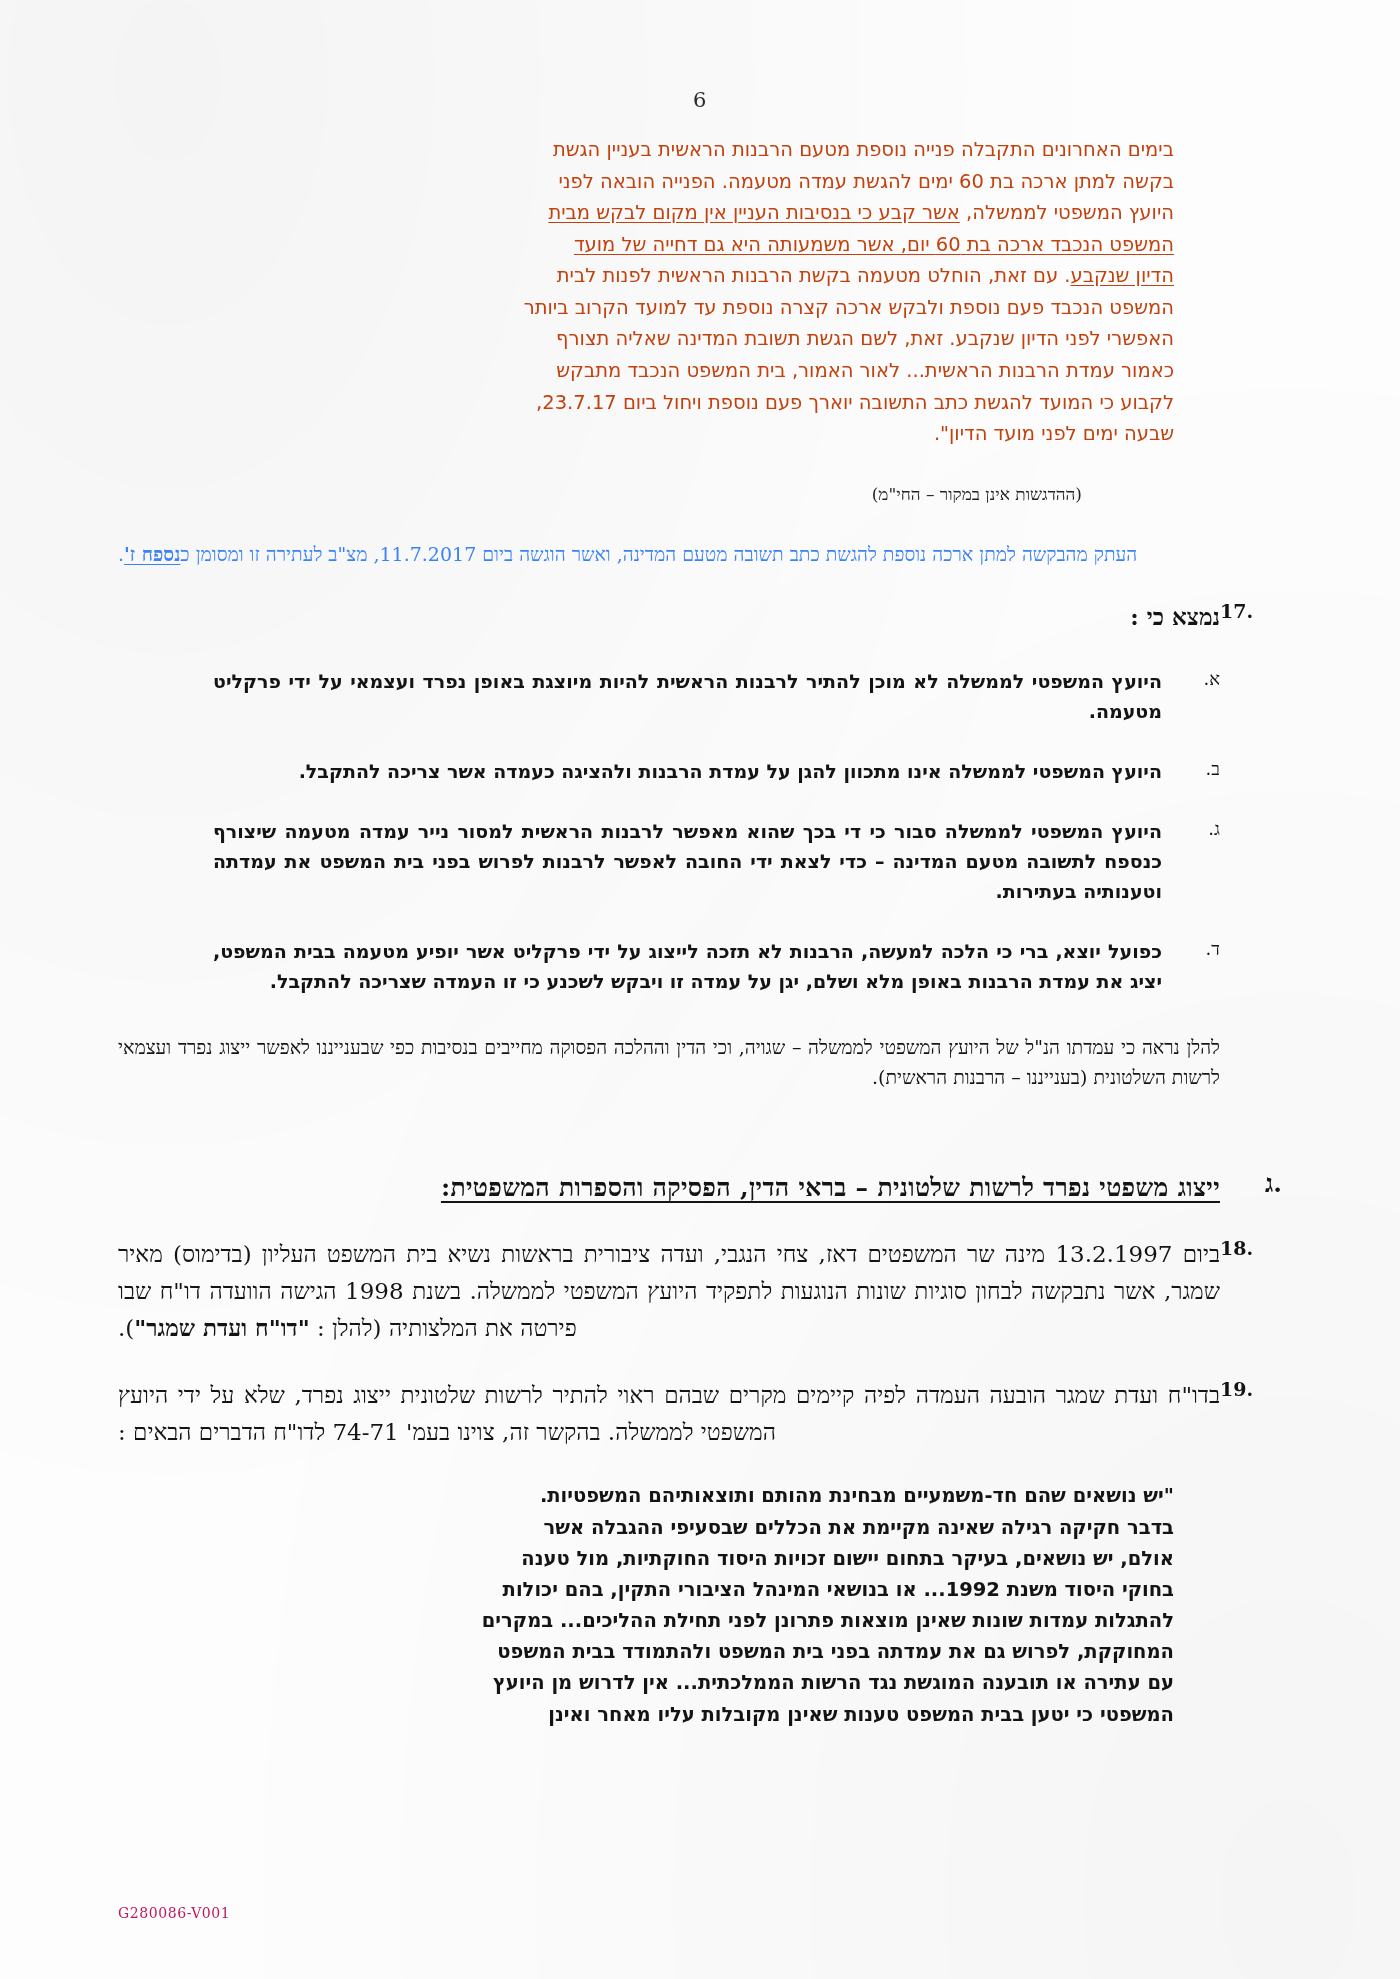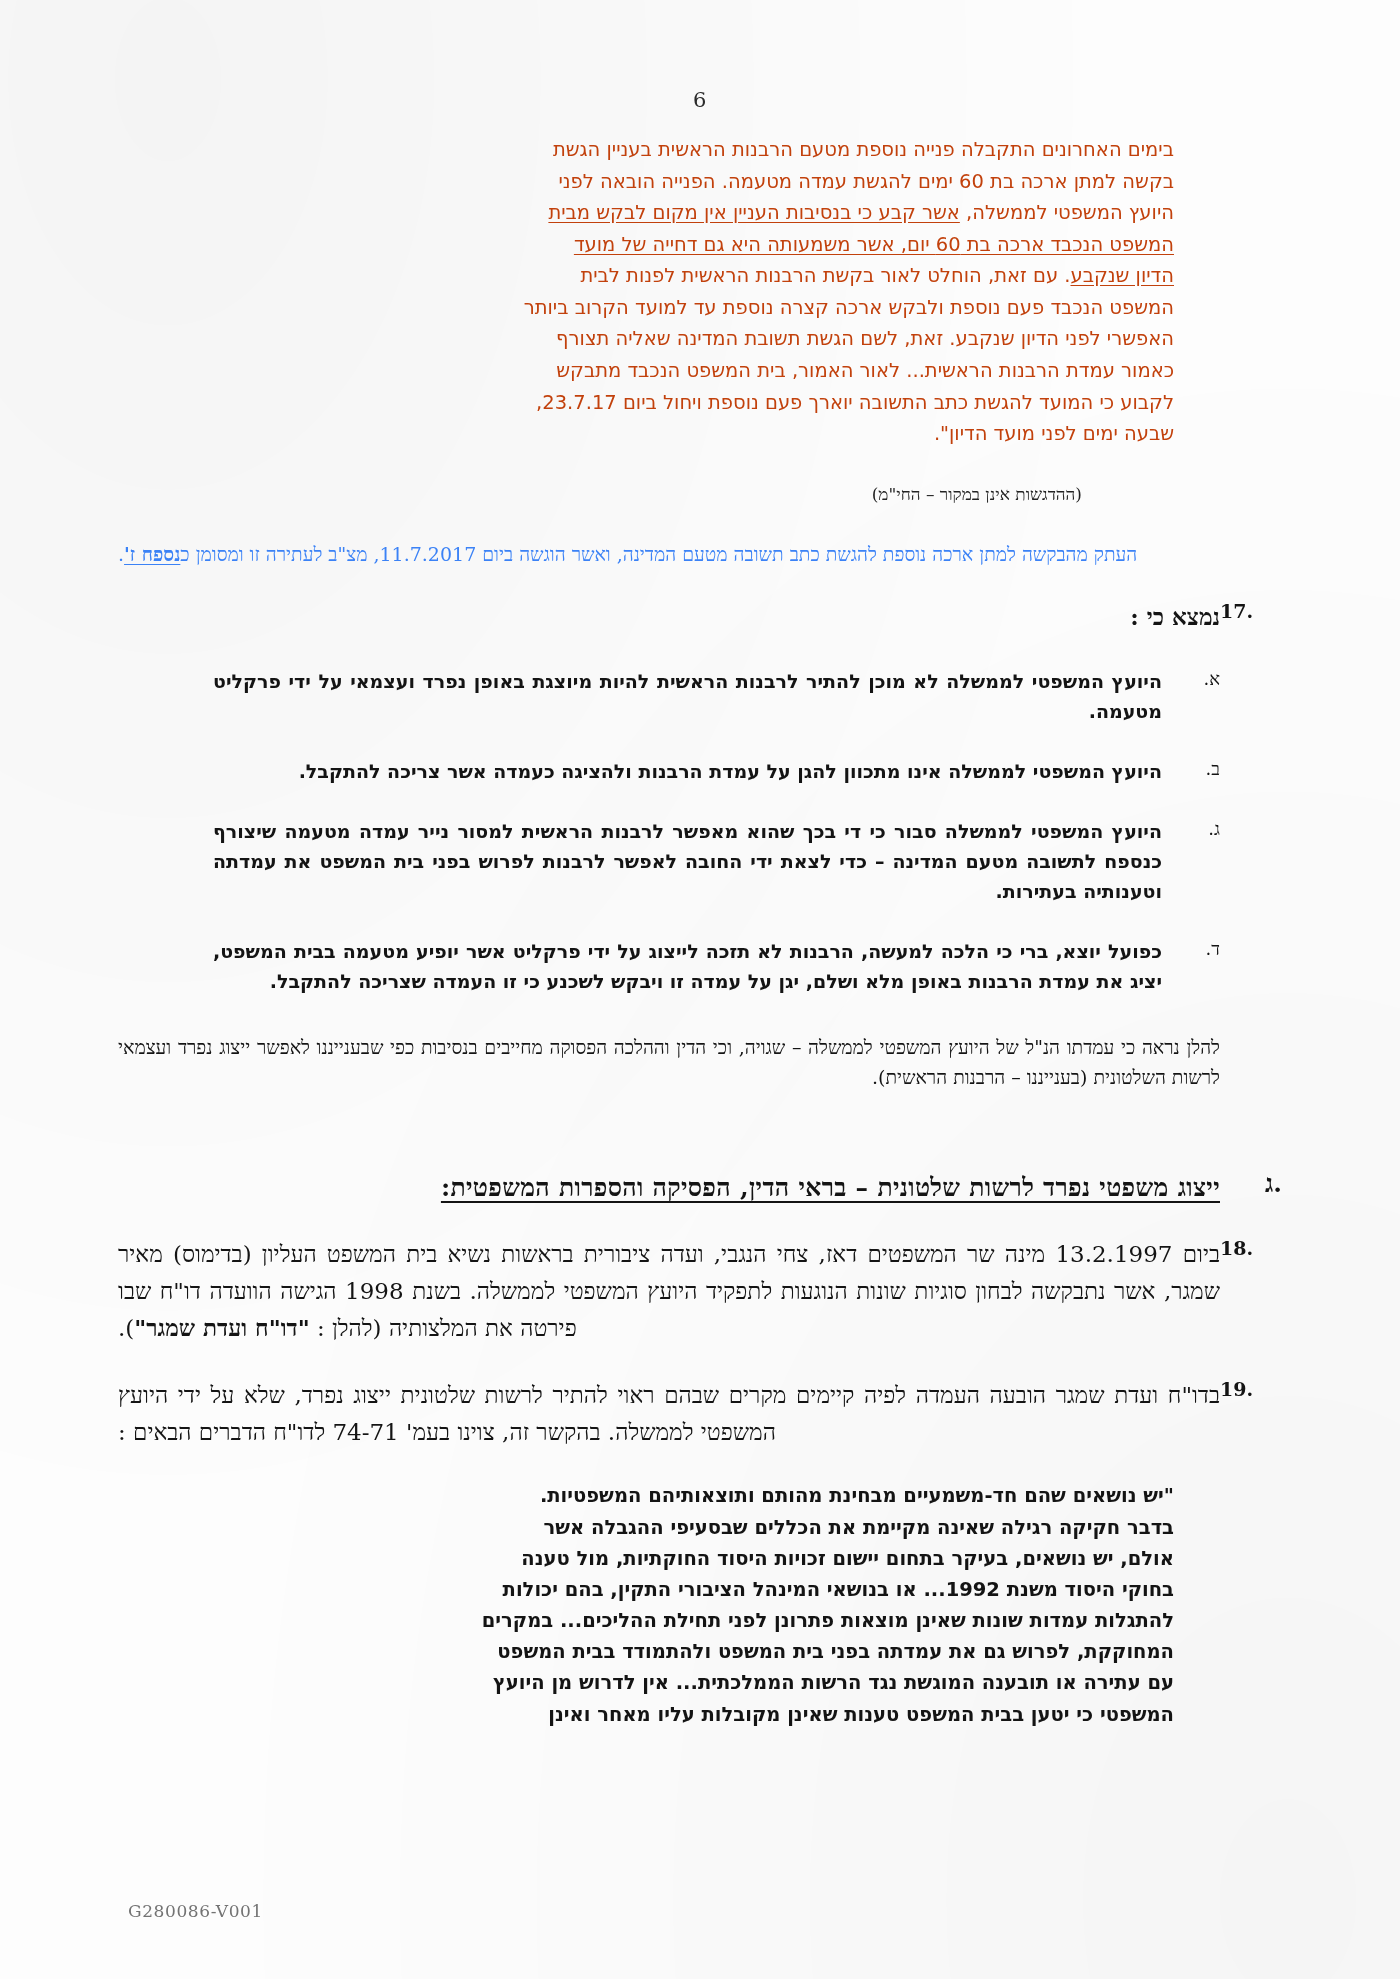--- a/index.html
+++ b/index.html
@@ -171,45 +171,45 @@
     font-size: 19.5px;
     line-height: 1.6;
     font-weight: bold;
     text-align: justify;
     text-align-last: right;
   }
   .quote-block2 p { margin: 0; }
 
   .footer-code {
     position: absolute;
-    left: 128px;
+    left: 118px;
     bottom: 58px;
     direction: ltr;
     font-family: "DejaVu Serif", "Liberation Serif", serif;
-    font-size: 17px;
-    color: #737373;
+    font-size: 14px;
+    color: #be185d;
     letter-spacing: 0.6px;
   }
 </style>
 </head>
 <body>
 
 <div class="page">
   <div class="scan-tint"></div>
 
   <div class="content">
 
     <div class="page-number">6</div>
 
     <div class="quote-block">
       <p>בימים האחרונים התקבלה פנייה נוספת מטעם הרבנות הראשית בעניין הגשת</p>
       <p>בקשה למתן ארכה בת 60 ימים להגשת עמדה מטעמה. הפנייה הובאה לפני</p>
       <p><span>היועץ המשפטי לממשלה, </span><span class="u">אשר קבע כי בנסיבות העניין אין מקום לבקש מבית</span></p>
       <p><span class="u">המשפט הנכבד ארכה בת 60 יום, אשר משמעותה היא גם דחייה של מועד</span></p>
-      <p><span class="u">הדיון שנקבע</span><span>. עם זאת, הוחלט לאור בקשת הרבנות הראשית לפנות לבית</span></p>
+      <p><span class="u">הדיון שנקבע</span><span>. עם זאת, הוחלט מטעמה בקשת הרבנות הראשית לפנות לבית</span></p>
       <p>המשפט הנכבד פעם נוספת ולבקש ארכה קצרה נוספת עד למועד הקרוב ביותר</p>
       <p>האפשרי לפני הדיון שנקבע. זאת, לשם הגשת תשובת המדינה שאליה תצורף</p>
       <p>כאמור עמדת הרבנות הראשית... לאור האמור, בית המשפט הנכבד מתבקש</p>
       <p>לקבוע כי המועד להגשת כתב התשובה יוארך פעם נוספת ויחול ביום 23.7.17,</p>
       <p class="closing">שבעה ימים לפני מועד הדיון".</p>
     </div>
 
     <div class="note-line">(ההדגשות אינן במקור – החי"מ)</div>
 
     <div class="body-para">

